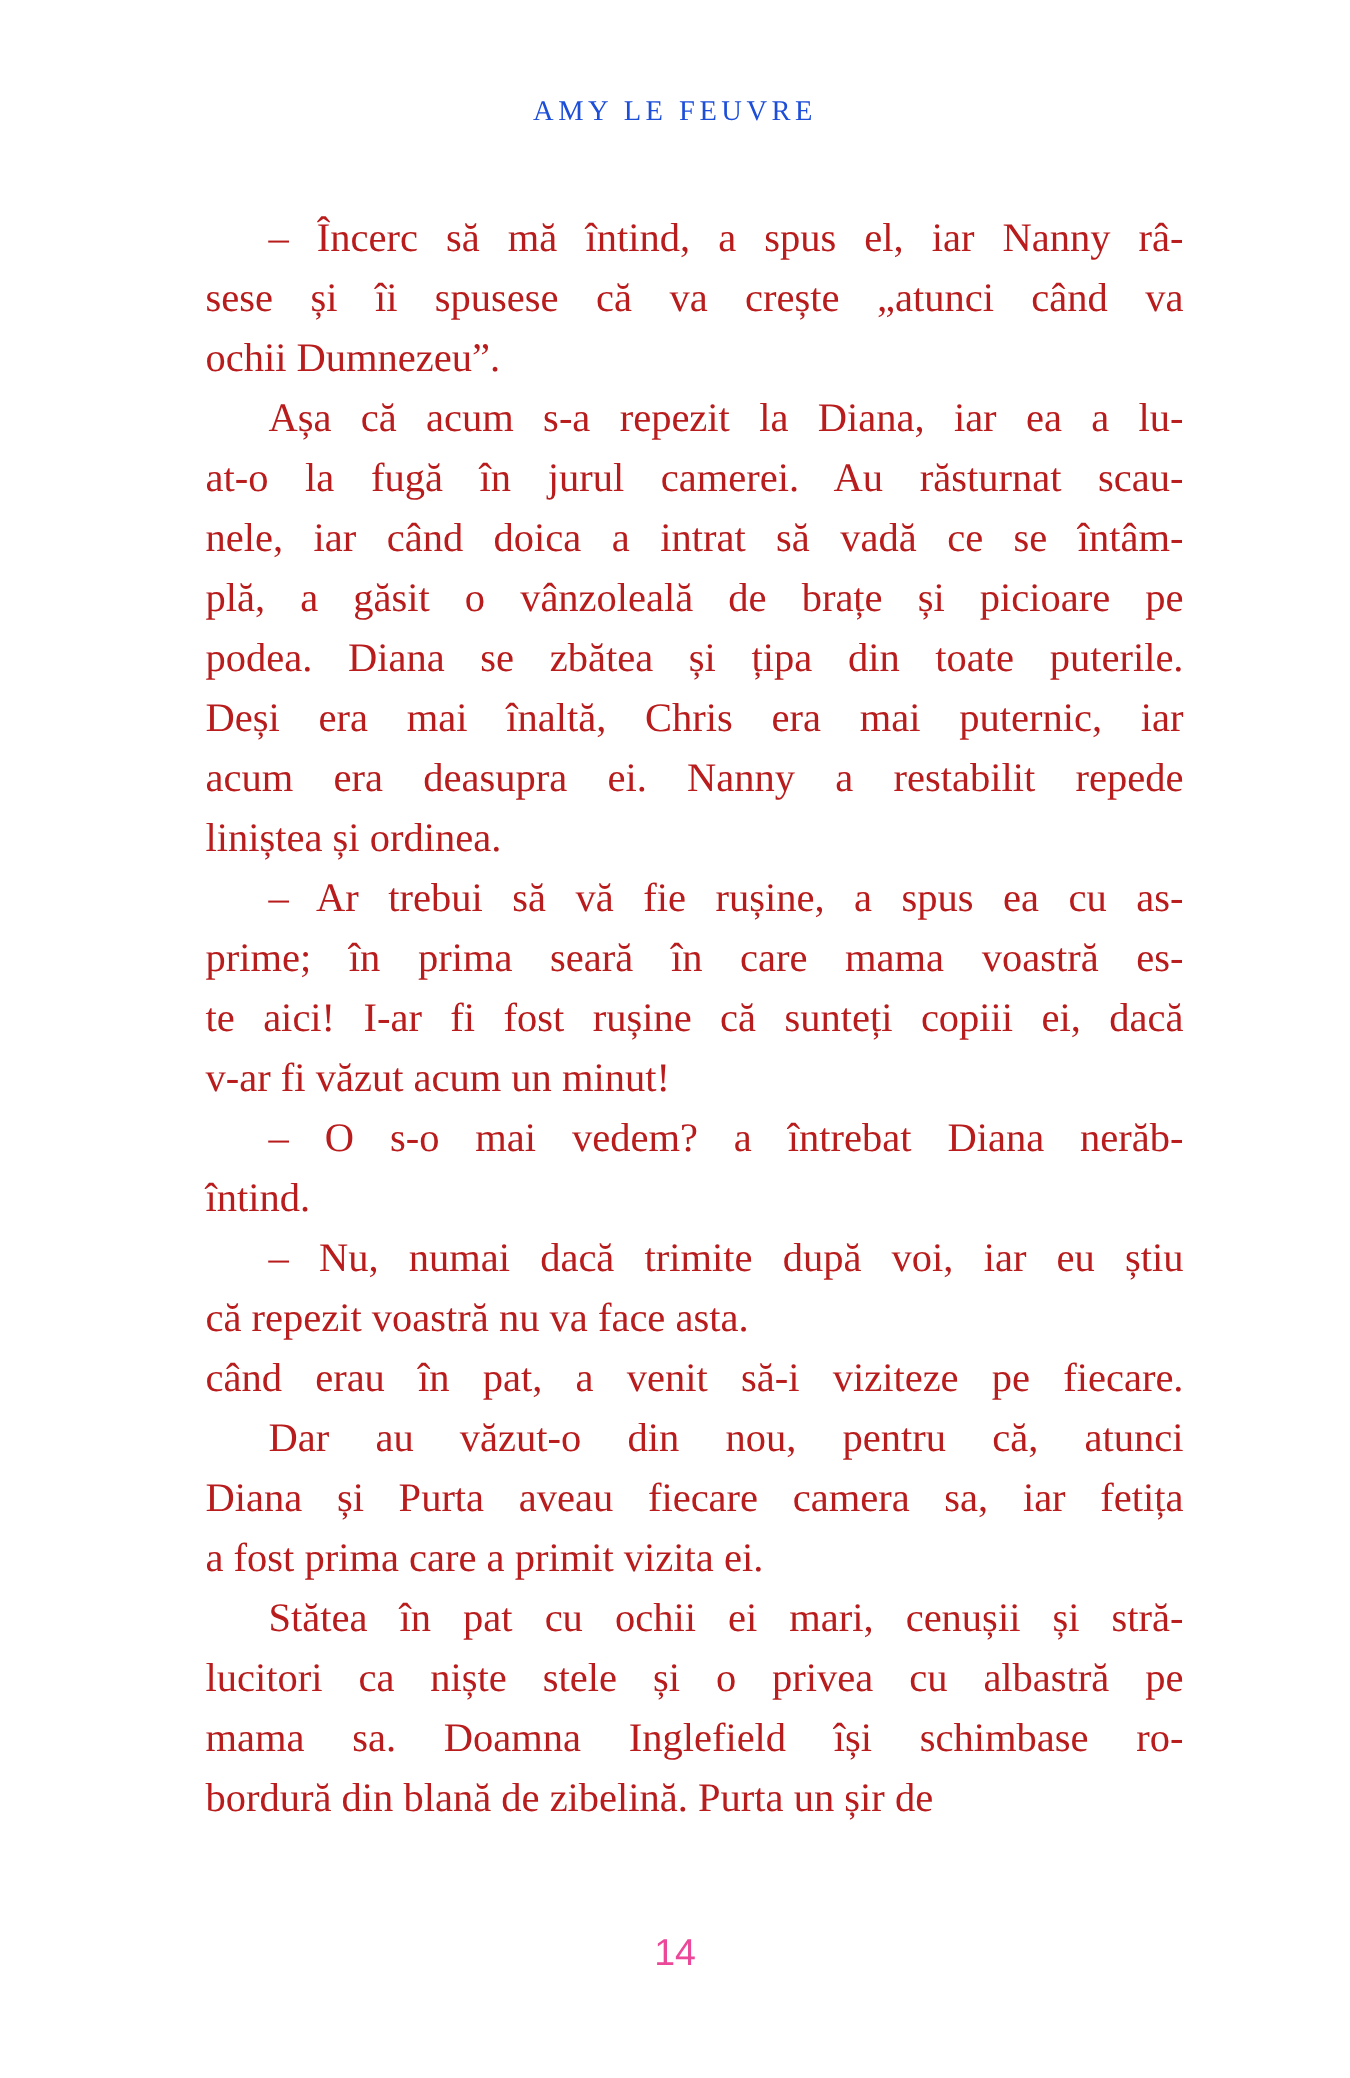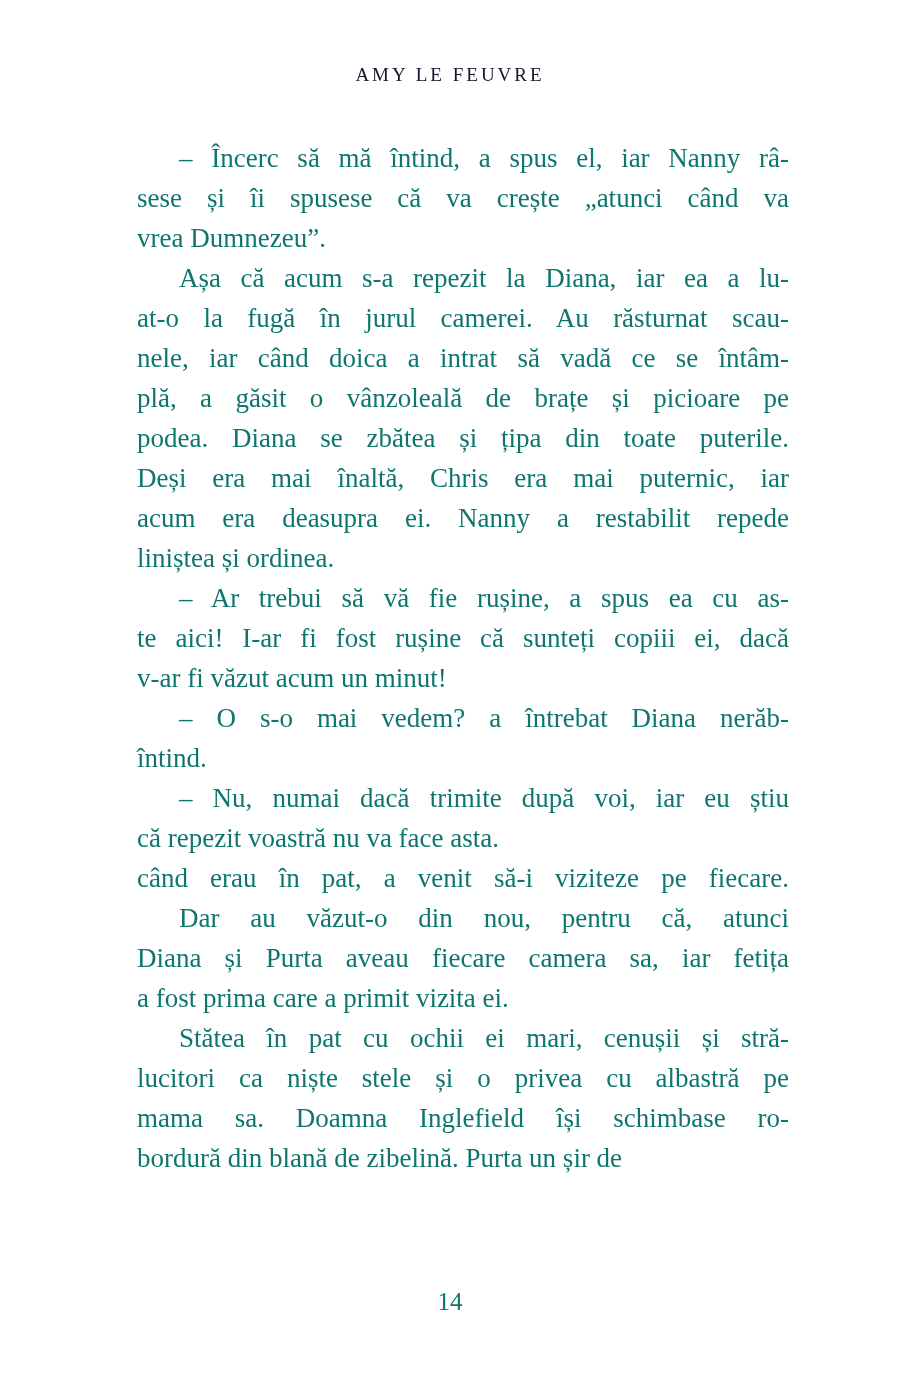--- a/index.html
+++ b/index.html
@@ -17,83 +17,84 @@
     overflow: hidden;
   }
   .running-head {
     position: absolute;
     top: 64px;
     left: 0;
     width: 100%;
     text-align: center;
     font-size: 19px;
     letter-spacing: 3px;
-    color: #0f172a;
+    color: #1d4ed8;
     font-family: "Liberation Serif", serif;
   }
   .text-block {
     position: absolute;
     top: 138px;
     left: 137px;
     width: 652px;
     font-family: "Liberation Serif", serif;
   }
   .para {
     margin: 0;
     padding: 0;
   }
   .para .line {
     font-size: 27px;
     line-height: 40px;
     white-space: normal;
     text-align: justify;
     text-align-last: justify;
-    color: #0f766e;
+    color: #b91c1c;
   }
   .para .line:last-child {
     text-align-last: left;
   }
   .para .line.first {
     text-indent: 42px;
   }
   .folio {
     position: absolute;
     top: 1288px;
     left: 0;
     width: 100%;
     text-align: center;
     font-size: 25px;
-    color: #0f766e;
-    font-family: Liberation Serif, serif;
+    color: #ec4899;
+    font-family: Liberation Sans, sans-serif;
   }
 </style>
 </head>
 <body>
 
 <div class="book-page">
   <div class="running-head">AMY LE FEUVRE</div>
 
   <div class="text-block">
       <div class="para">
         <div class="line first">– Încerc să mă întind, a spus el, iar Nanny râ-</div>
         <div class="line">sese și îi spusese că va crește „atunci când va</div>
-        <div class="line">vrea Dumnezeu”.</div>
+        <div class="line">ochii Dumnezeu”.</div>
       </div>
       <div class="para">
         <div class="line first">Așa că acum s-a repezit la Diana, iar ea a lu-</div>
         <div class="line">at-o la fugă în jurul camerei. Au răsturnat scau-</div>
         <div class="line">nele, iar când doica a intrat să vadă ce se întâm-</div>
         <div class="line">plă, a găsit o vânzoleală de brațe și picioare pe</div>
         <div class="line">podea. Diana se zbătea și țipa din toate puterile.</div>
         <div class="line">Deși era mai înaltă, Chris era mai puternic, iar</div>
         <div class="line">acum era deasupra ei. Nanny a restabilit repede</div>
         <div class="line">liniștea și ordinea.</div>
       </div>
       <div class="para">
         <div class="line first">– Ar trebui să vă fie rușine, a spus ea cu as-</div>
+        <div class="line">prime; în prima seară în care mama voastră es-</div>
         <div class="line">te aici! I-ar fi fost rușine că sunteți copiii ei, dacă</div>
         <div class="line">v-ar fi văzut acum un minut!</div>
       </div>
       <div class="para">
         <div class="line first">– O s-o mai vedem? a întrebat Diana nerăb-</div>
         <div class="line">întind.</div>
       </div>
       <div class="para">
         <div class="line first">– Nu, numai dacă trimite după voi, iar eu știu</div>
         <div class="line">că repezit voastră nu va face asta.</div>

